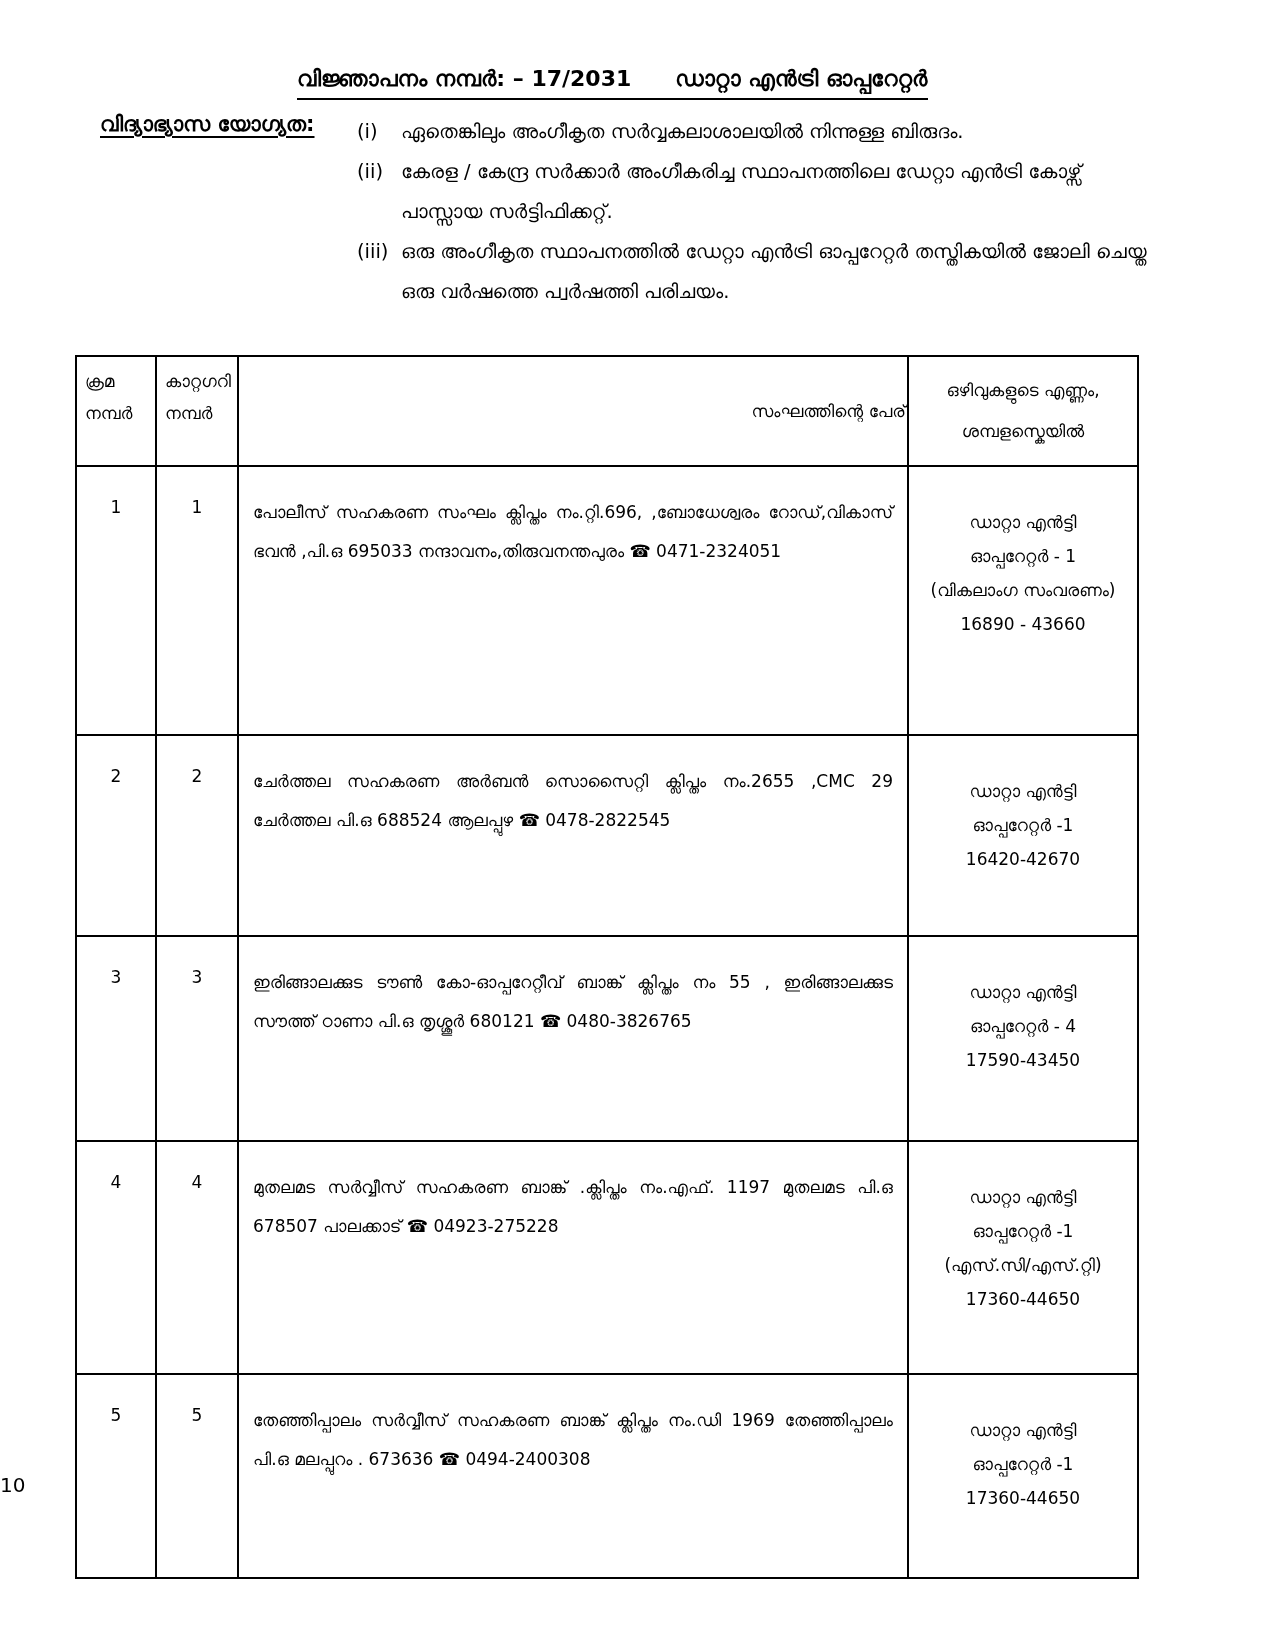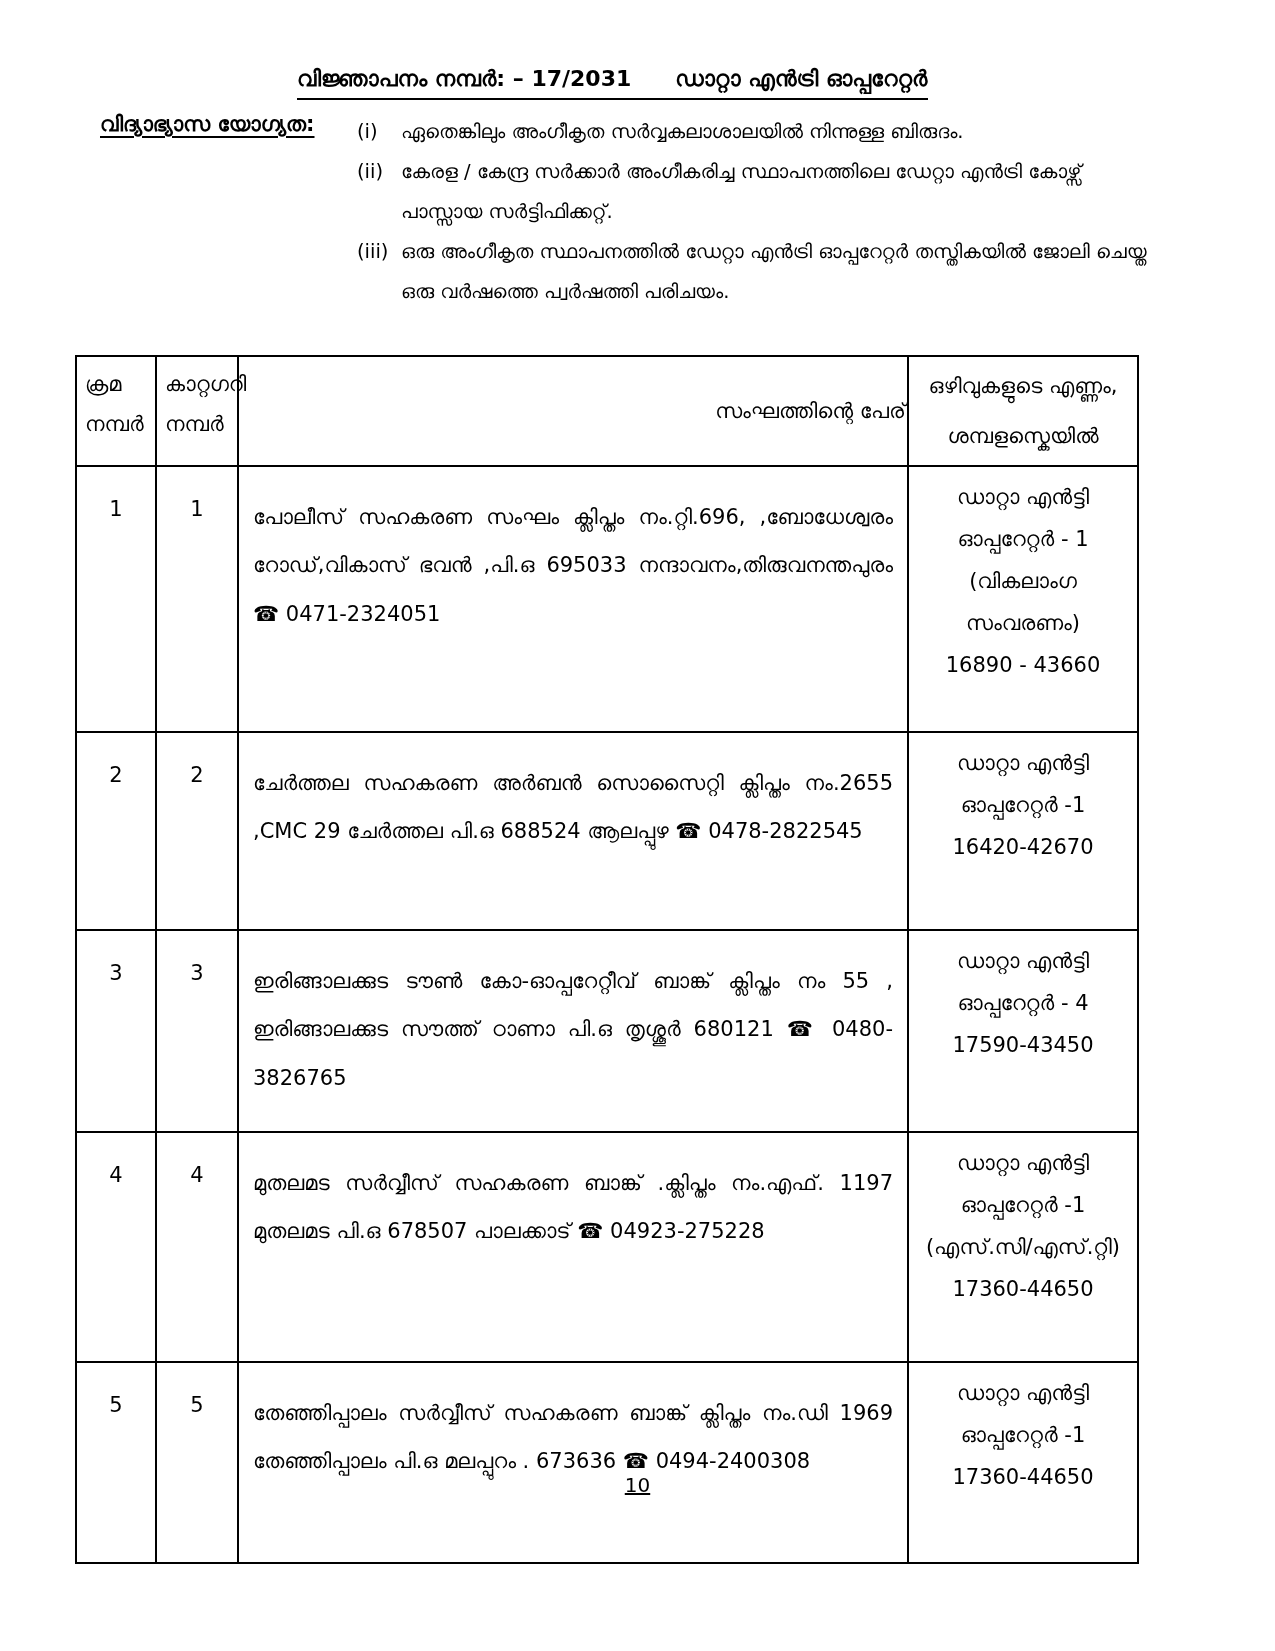--- a/index.html
+++ b/index.html
@@ -68,21 +68,21 @@
     border-collapse: collapse;
     table-layout: fixed;
   }
   table.roster col.c-sl   { width: 80px; }
   table.roster col.c-cat  { width: 82px; }
   table.roster col.c-name { width: 670px; }
   table.roster col.c-vac  { width: 230px; }
   table.roster th, table.roster td {
     border: 2px solid #000;
     font-weight: normal;
-    font-size: 21px;
+    font-size: 17px;
   }
   th.h-sl, th.h-cat {
     vertical-align: top;
     text-align: left;
     padding: 8px 4px 0 8px;
     font-size: 18.5px;
     line-height: 1.9;
     height: 100px;
   }
   th.h-name {
@@ -107,39 +107,37 @@
     vertical-align: top;
     text-align: justify;
     padding: 26px 14px 10px 14px;
     line-height: 2.3;
     font-size: 19.5px;
     border-radius: 12px;
   }
   td.vac {
     vertical-align: top;
     text-align: center;
-    padding-top: 9px;
+    padding-top: 38px;
     line-height: 2.0;
     font-size: 19.5px;
     white-space: pre-line;
   }
   tr.r1 td { height: 228px; }
   tr.r2 td { height: 160px; }
   tr.r3 td { height: 164px; }
   tr.r4 td { height: 192px; }
   tr.r5 td { height: 163px; }
   
   .page-number {
     position: absolute;
     top: 1473px;
     left: 0;
     width: 100%;
-    text-align: center;
     font-size: 20px;
-    text-decoration: underline;
   }
 </style>
 </head>
 <body>
 
 <div class="page">
 
   <div class="title">
     <span class="notif">വിജ്ഞാപനം നമ്പർ: – 17/2031</span><span>ഡാറ്റാ എൻട്രി ഓപ്പറേറ്റർ</span>
   </div>

